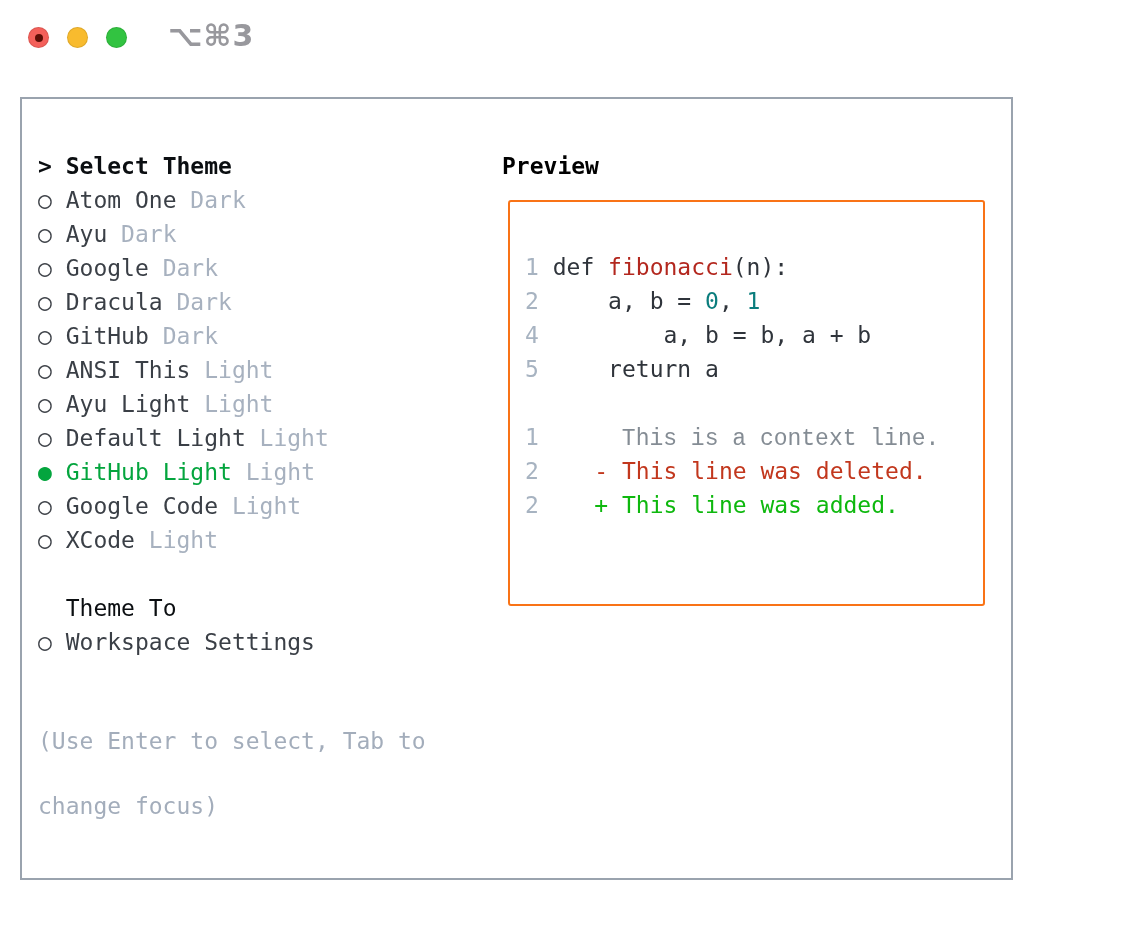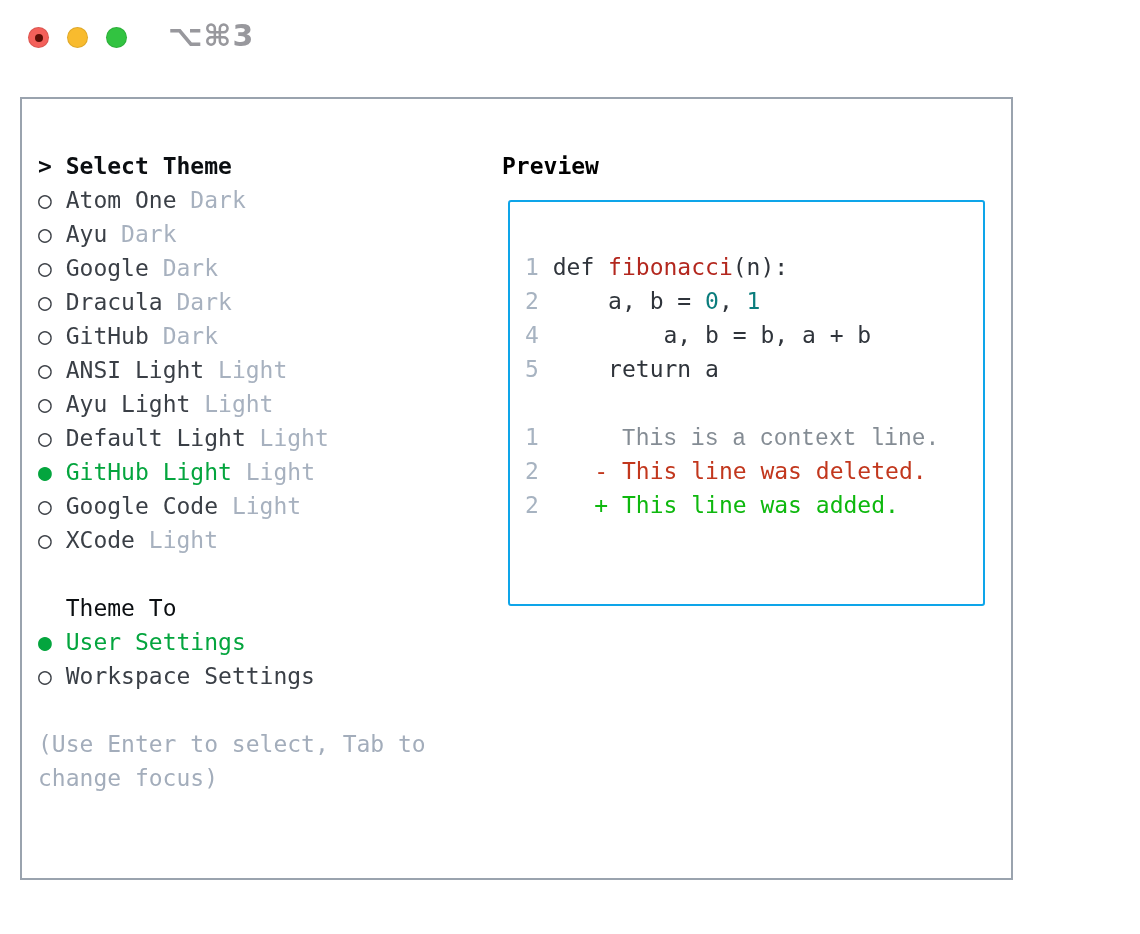--- a/index.html
+++ b/index.html
@@ -33,26 +33,26 @@
   .cursor{font-weight:700;color:#0b0e11;}
   .bullet{color:#43474d;}
   .theme-row.selected .bullet{color:#04a53e;}
   .tname{color:#3a3f46;}
   .theme-row.selected .tname{color:#04a53e;}
   .tvariant{color:#a7b1bf;}
   .apply-label{color:#0b0e11;}
   .opt-name{color:#3a3f46;}
   .apply-row.selected .opt-name{color:#04a53e;}
   .apply-row.selected .bullet{color:#04a53e;}
-  .hint-row{color:#a3adbb;}
+  .hint-row{color:#a3adbb;margin-top:31px;}
   
   .right-col{position:absolute;left:480px;top:50px;width:495px;}
   .preview-title{font-weight:700;color:#000000;}
   .preview-box{margin-left:6px;margin-top:17px;width:477px;height:406px;
-         box-sizing:border-box;border:2px solid #0ea5e9;border-radius:3px;
+         box-sizing:border-box;border:2px solid #f97316;border-radius:3px;
          padding:48px 16px 0 15px;background:#ffffff;}
   .line{height:34px;line-height:34px;font-size:23px;white-space:pre;}
   .lnum{color:#a7b3c1;}
   .seg-code{color:#2f343b;}
   .seg-function{color:#b3271e;}
   .seg-number{color:#0b7d7d;}
   .seg-builtin{color:#169bd7;}
   .diff-context{color:#848c94;font-family:Liberation Mono, monospace;}
   .diff-deleted{color:#c2371d;}
   .diff-added{color:#0eb80e;}
@@ -76,31 +76,30 @@
   <div class="panel">
 
     <div class="left-col">
       <div class="row header-row"><span class="cursor">&gt; </span><span>Select Theme</span></div>
       <div id="theme-list">
           <div class="row theme-row"><span class="bullet">○</span><span> </span><span class="tname">Atom One</span><span class="tvariant"> Dark</span></div>
           <div class="row theme-row"><span class="bullet">○</span><span> </span><span class="tname">Ayu</span><span class="tvariant"> Dark</span></div>
           <div class="row theme-row"><span class="bullet">○</span><span> </span><span class="tname">Google</span><span class="tvariant"> Dark</span></div>
           <div class="row theme-row"><span class="bullet">○</span><span> </span><span class="tname">Dracula</span><span class="tvariant"> Dark</span></div>
           <div class="row theme-row"><span class="bullet">○</span><span> </span><span class="tname">GitHub</span><span class="tvariant"> Dark</span></div>
-          <div class="row theme-row"><span class="bullet">○</span><span> </span><span class="tname">ANSI Light</span><span class="tvariant"> Light</span></div>
+          <div class="row theme-row"><span class="bullet">○</span><span> </span><span class="tname">ANSI This</span><span class="tvariant"> Light</span></div>
           <div class="row theme-row"><span class="bullet">○</span><span> </span><span class="tname">Ayu Light</span><span class="tvariant"> Light</span></div>
           <div class="row theme-row"><span class="bullet">○</span><span> </span><span class="tname">Default Light</span><span class="tvariant"> Light</span></div>
           <div class="row theme-row selected"><span class="bullet">●</span><span> </span><span class="tname">GitHub Light</span><span class="tvariant"> Light</span></div>
           <div class="row theme-row"><span class="bullet">○</span><span> </span><span class="tname">Google Code</span><span class="tvariant"> Light</span></div>
           <div class="row theme-row"><span class="bullet">○</span><span> </span><span class="tname">XCode</span><span class="tvariant"> Light</span></div>
         </div>
       <div class="spacer"></div>
       <div class="row apply-label"><span>  </span><span>Theme To</span></div>
       <div id="apply-list">
-          <div class="row apply-row selected"><span class="bullet">●</span><span> </span><span class="opt-name">User Settings</span></div>
           <div class="row apply-row"><span class="bullet">○</span><span> </span><span class="opt-name">Workspace Settings</span></div>
         </div>
       <div class="spacer"></div>
       <div class="row hint-row">(Use Enter to select, Tab to</div>
       <div class="row hint-row">change focus)</div>
     </div>
 
     <div class="right-col">
       <div class="row preview-title">Preview</div>
       <div class="preview-box">

